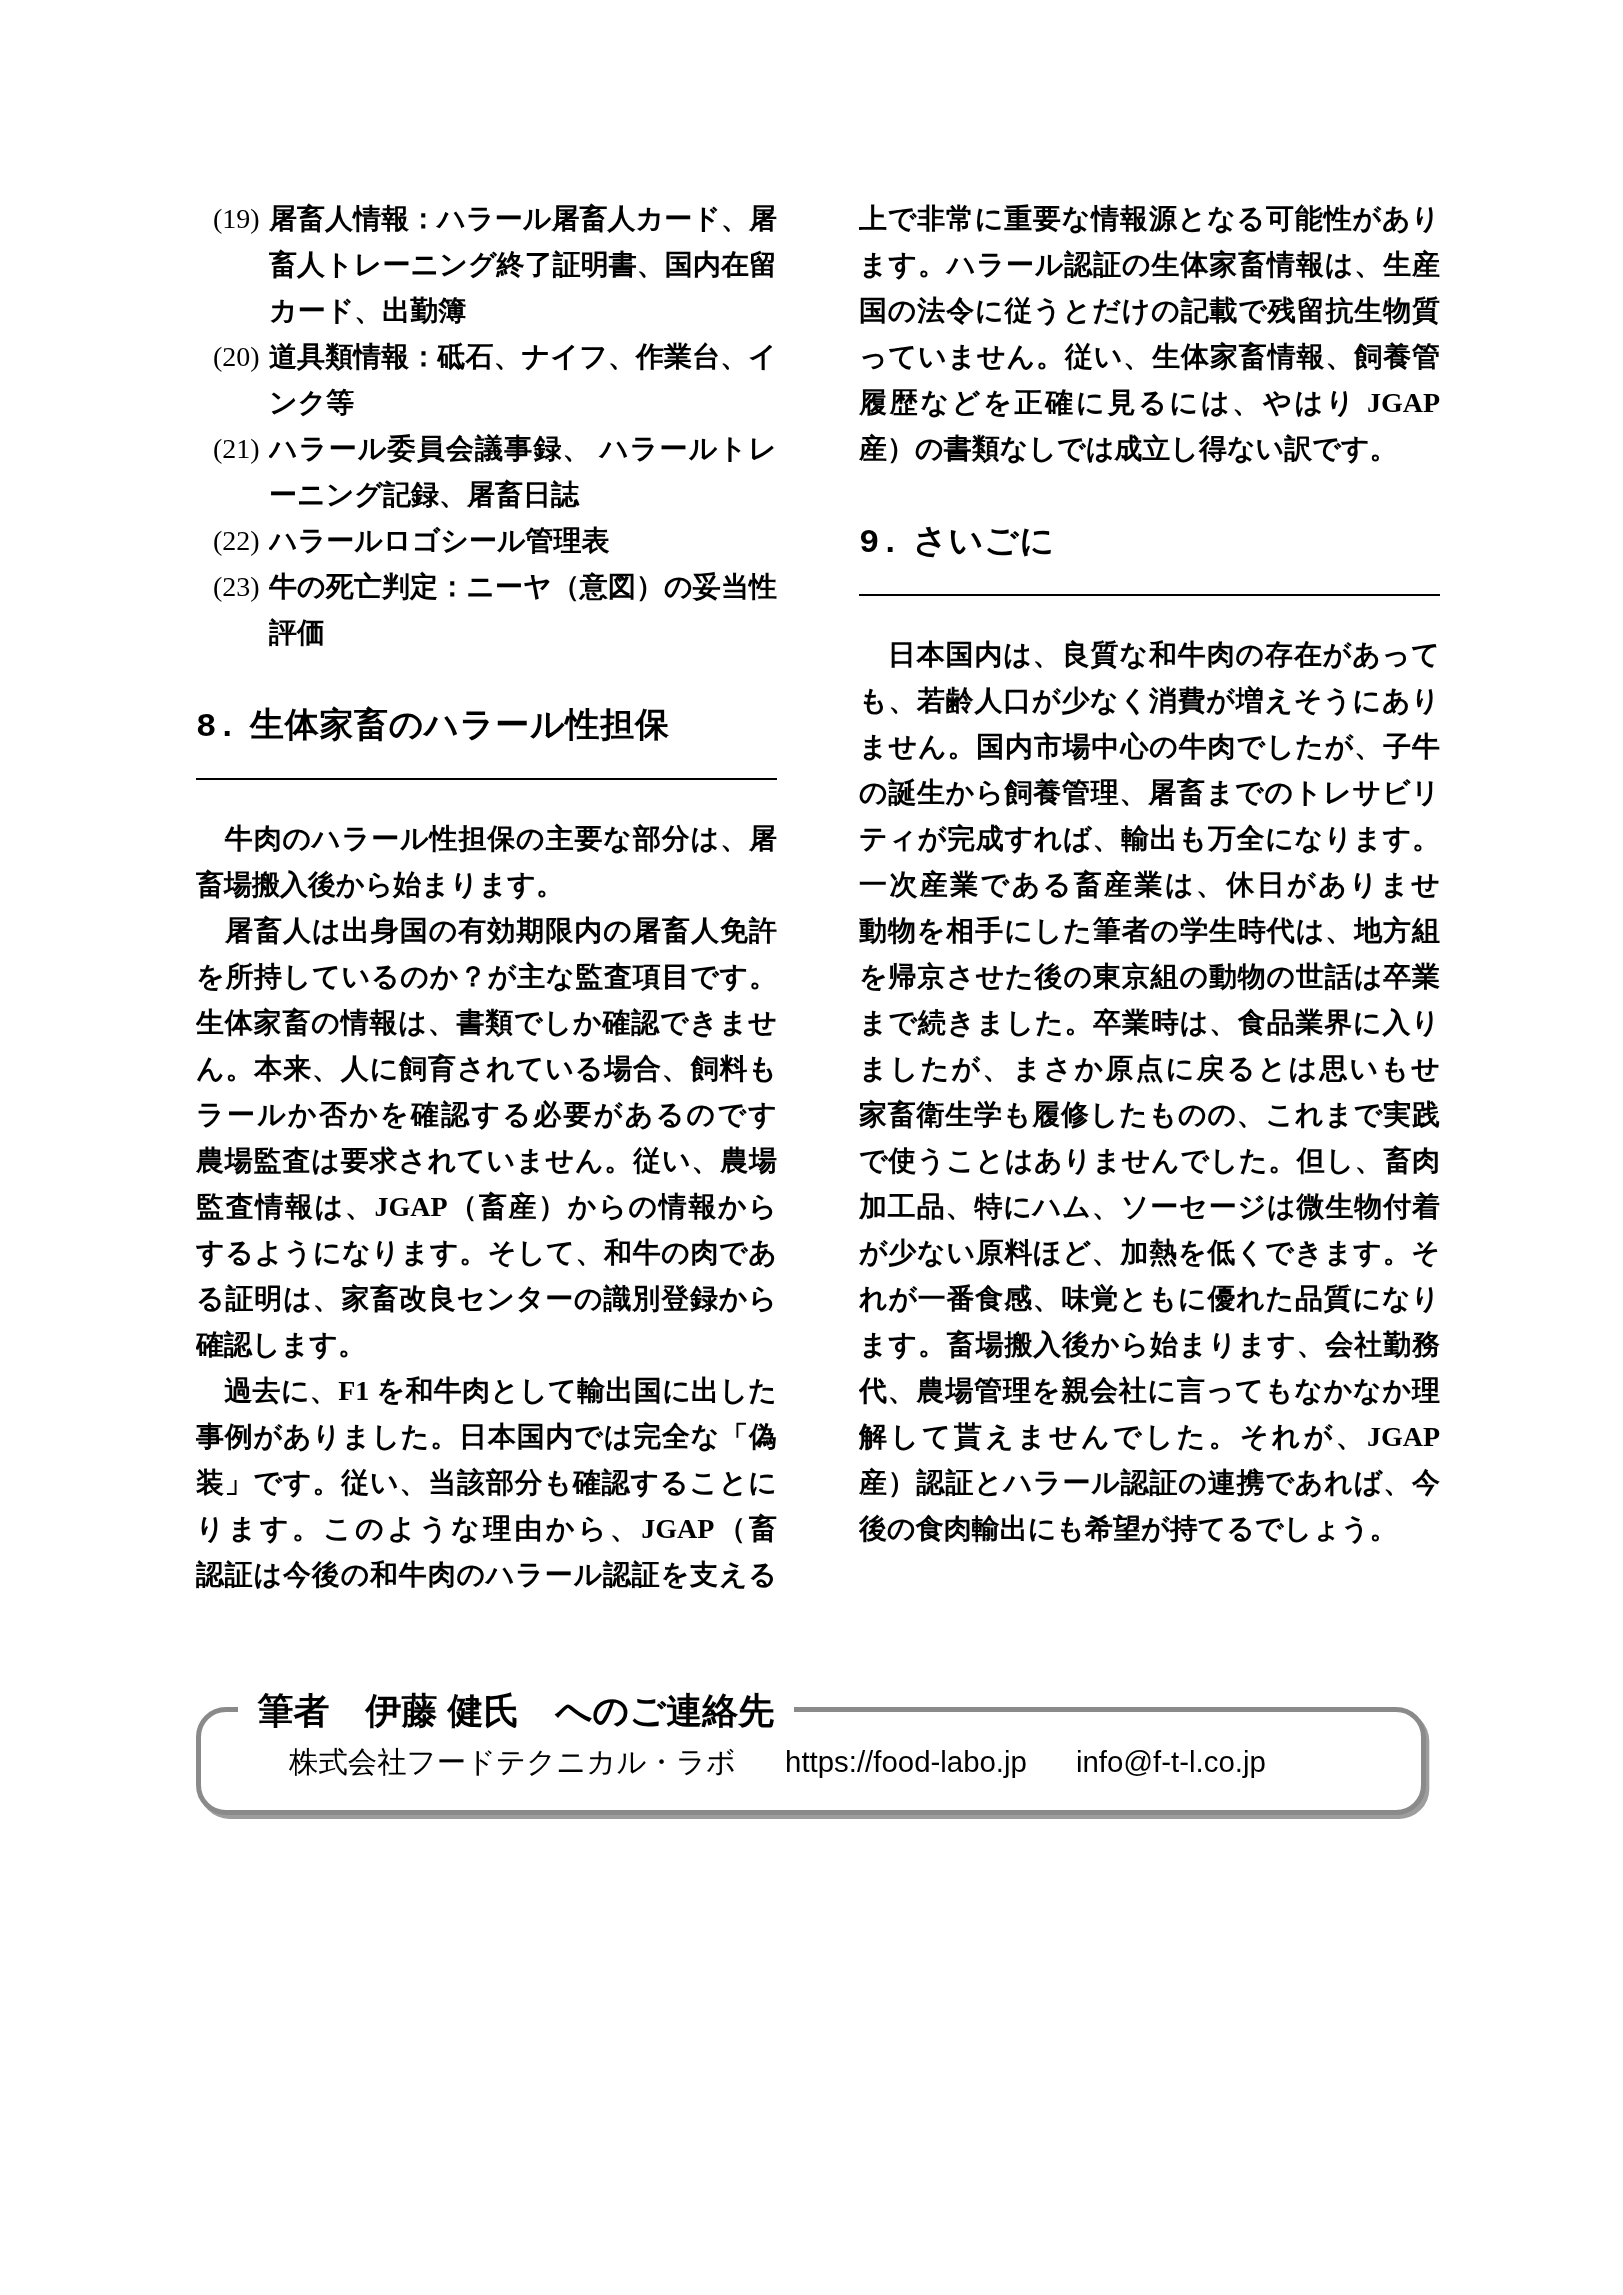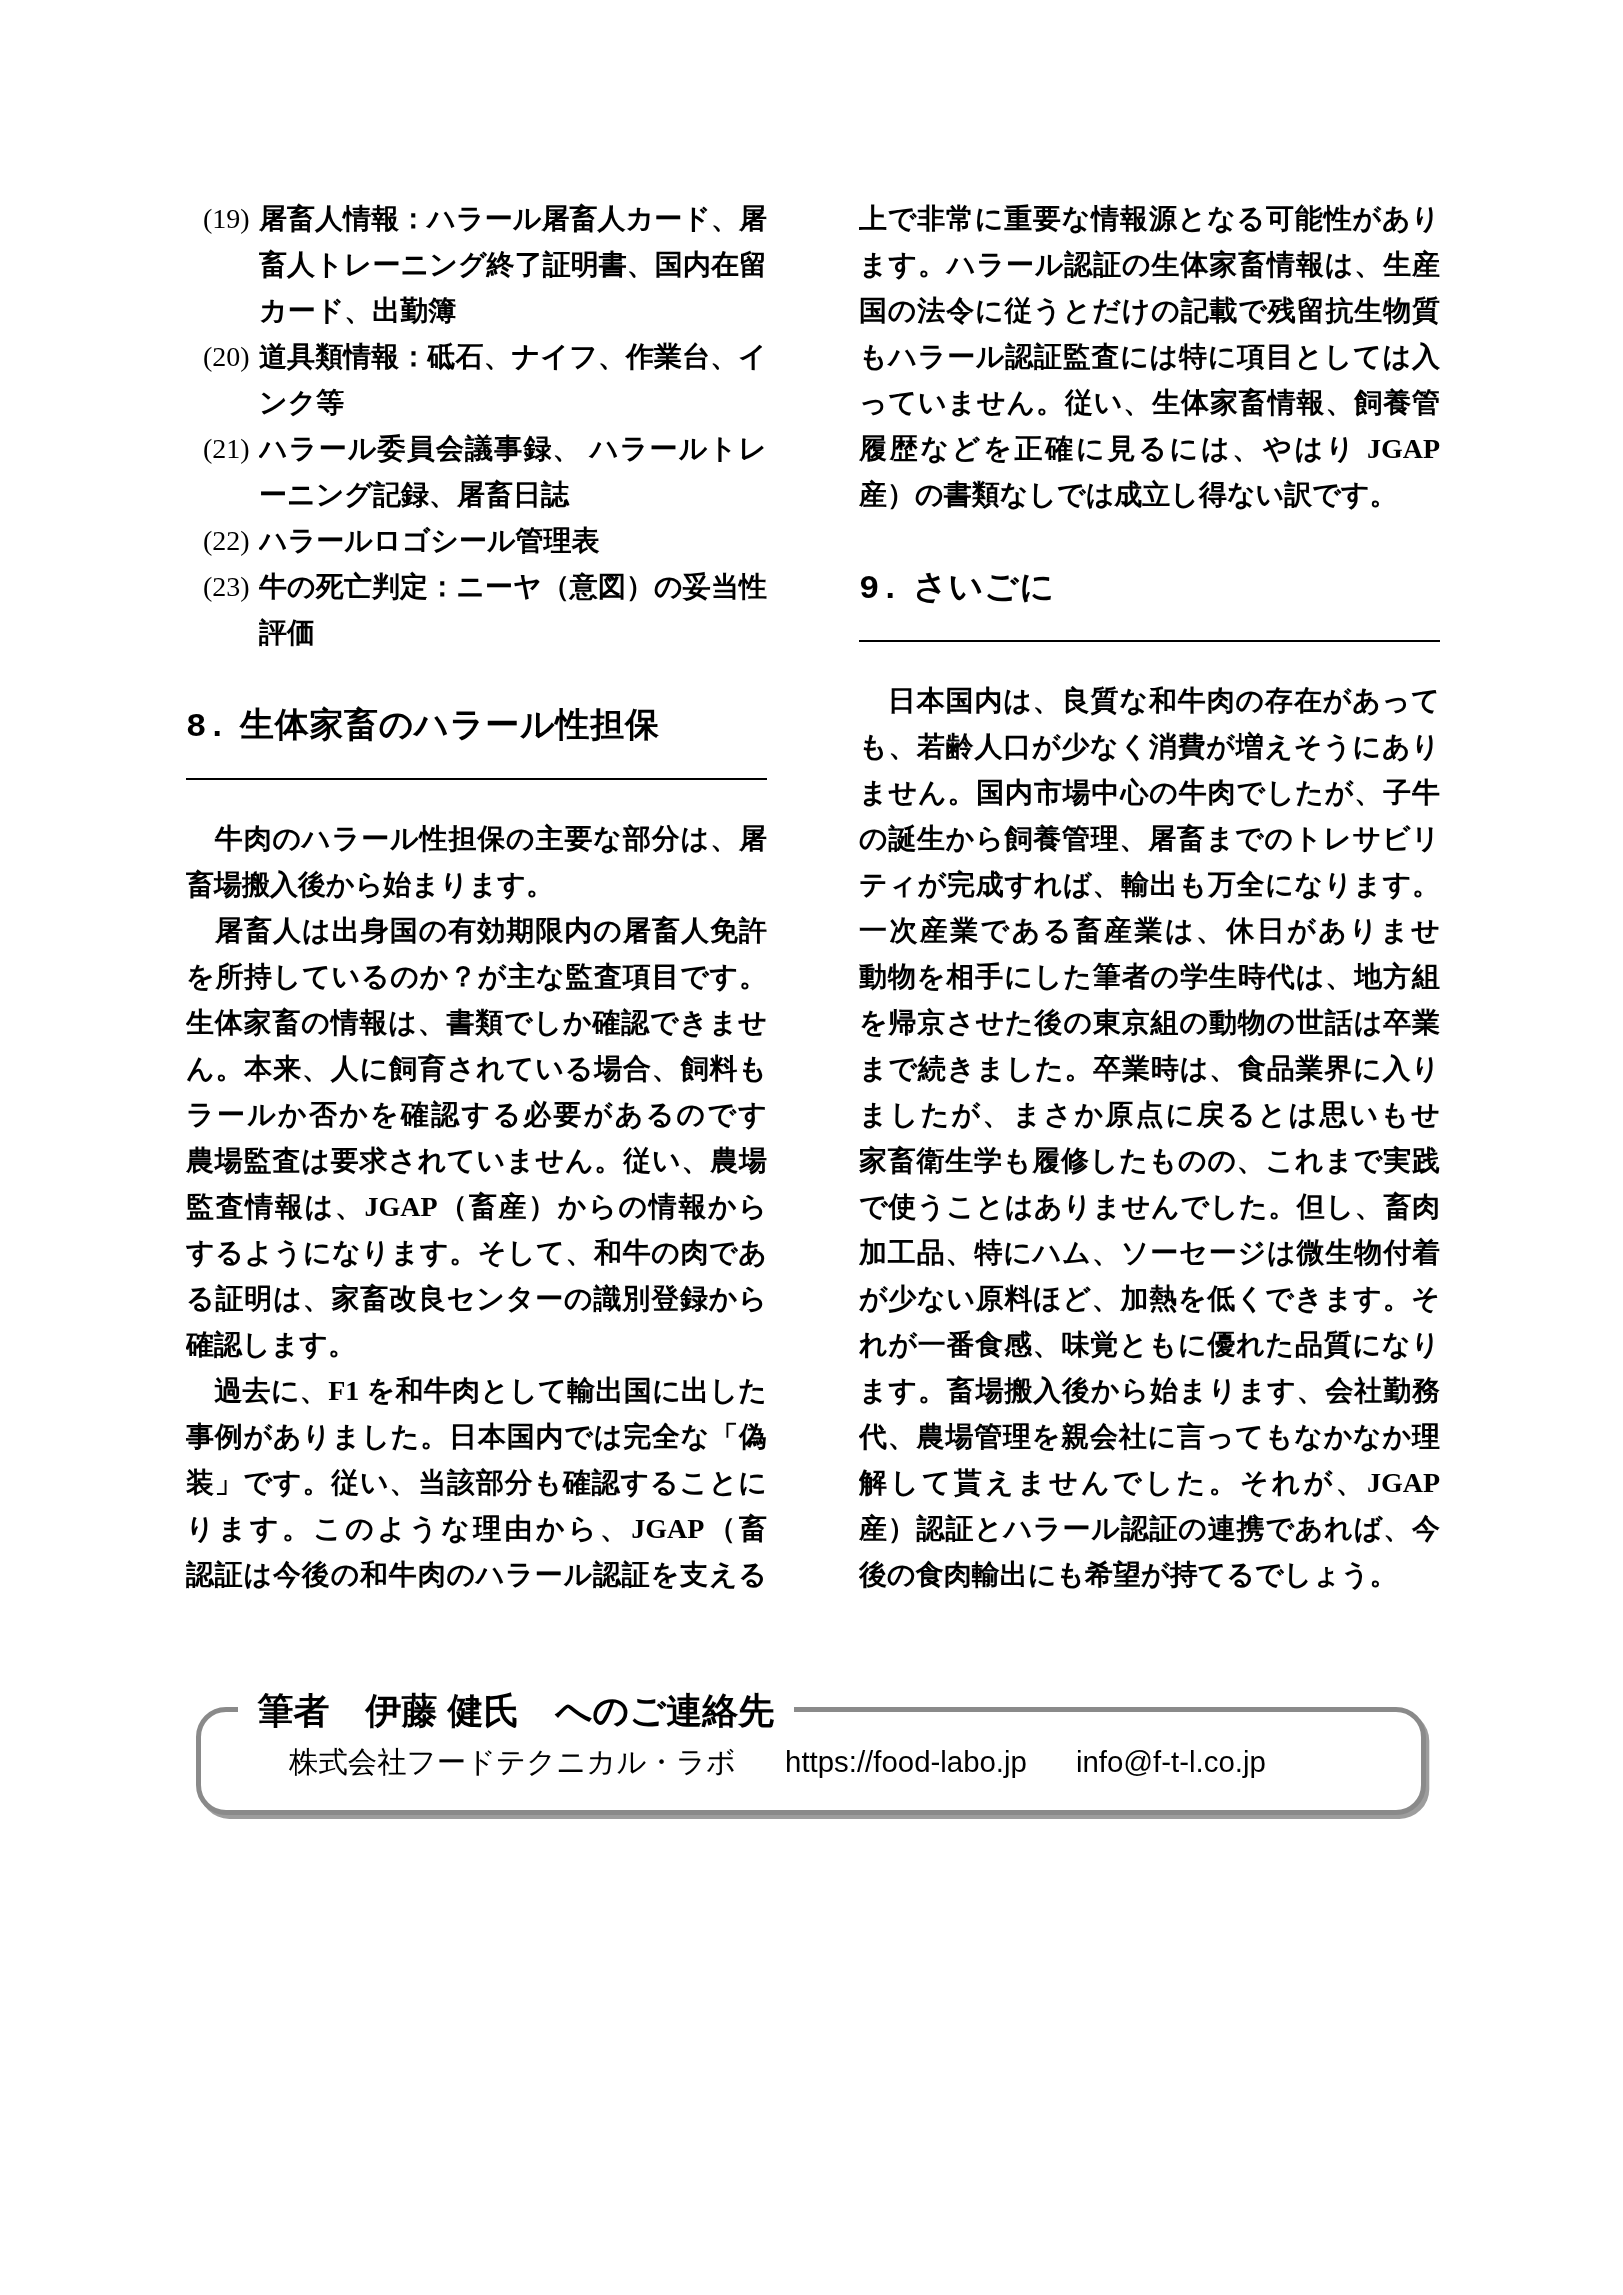--- a/index.html
+++ b/index.html
@@ -8,21 +8,21 @@
     width:1623px;height:2295px;
     background:#ffffff;
     font-family:"Liberation Serif","DejaVu Serif",serif;
     color:#000;
     overflow:hidden;
   }
   .col{
     position:absolute;top:196px;width:581px;
     font-size:28px;line-height:46px;
   }
-  .col-left{left:186px;}
+  .col-left{left:196px;}
   .col-right{left:859px;}
 
   .tline{
     text-align:justify;
     text-align-last:justify;
     white-space:pre-wrap;
     height:46px;overflow:hidden;font-weight:bold;
   }
   .tline.nj{text-align:left;text-align-last:auto;}
 
@@ -127,21 +127,20 @@
         <div class="tline">ります。このような理由から、JGAP（畜産）の</div>
         <div class="tline">認証は今後の和牛肉のハラール認証を支える</div>
       </div>
   </section>
 
   <section class="col col-right">
     <div id="right-top">
         <div class="tline">上で非常に重要な情報源となる可能性があり</div>
         <div class="tline">ます。ハラール認証の生体家畜情報は、生産</div>
         <div class="tline">国の法令に従うとだけの記載で残留抗生物質</div>
-        <div class="tline">もハラール認証監査には特に項目としては入</div>
         <div class="tline">っていません。従い、生体家畜情報、飼養管理</div>
         <div class="tline">履歴などを正確に見るには、やはり JGAP（畜</div>
         <div class="tline nj">産）の書類なしでは成立し得ない訳です。</div>
       </div>
     <h2 class="sec" style="border-bottom-color: rgb(0, 0, 0);">
       <span class="sec-num">9.</span><span class="sec-title">さいごに</span>
     </h2>
     <div class="body" id="right-body">
         <div class="tline">　日本国内は、良質な和牛肉の存在があって</div>
         <div class="tline">も、若齢人口が少なく消費が増えそうにあり</div>

